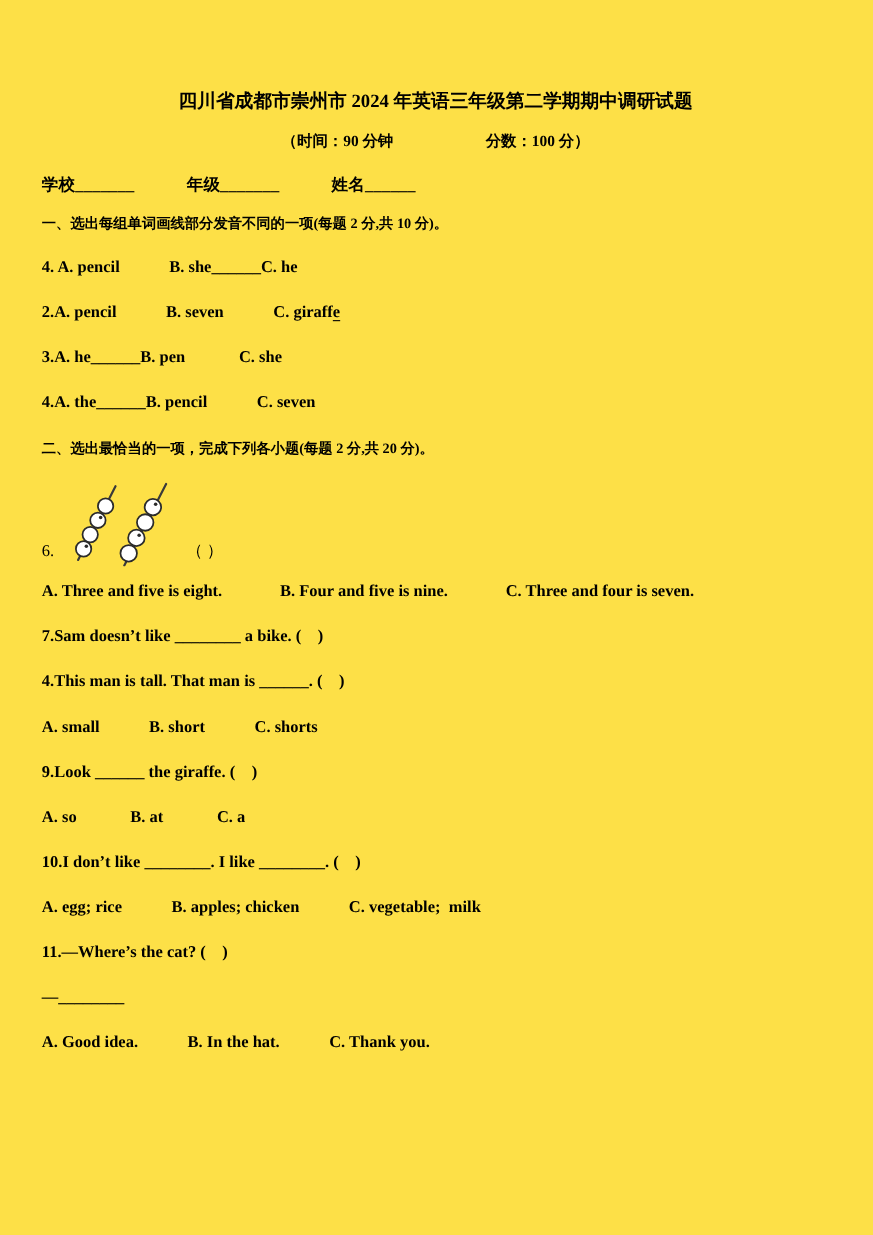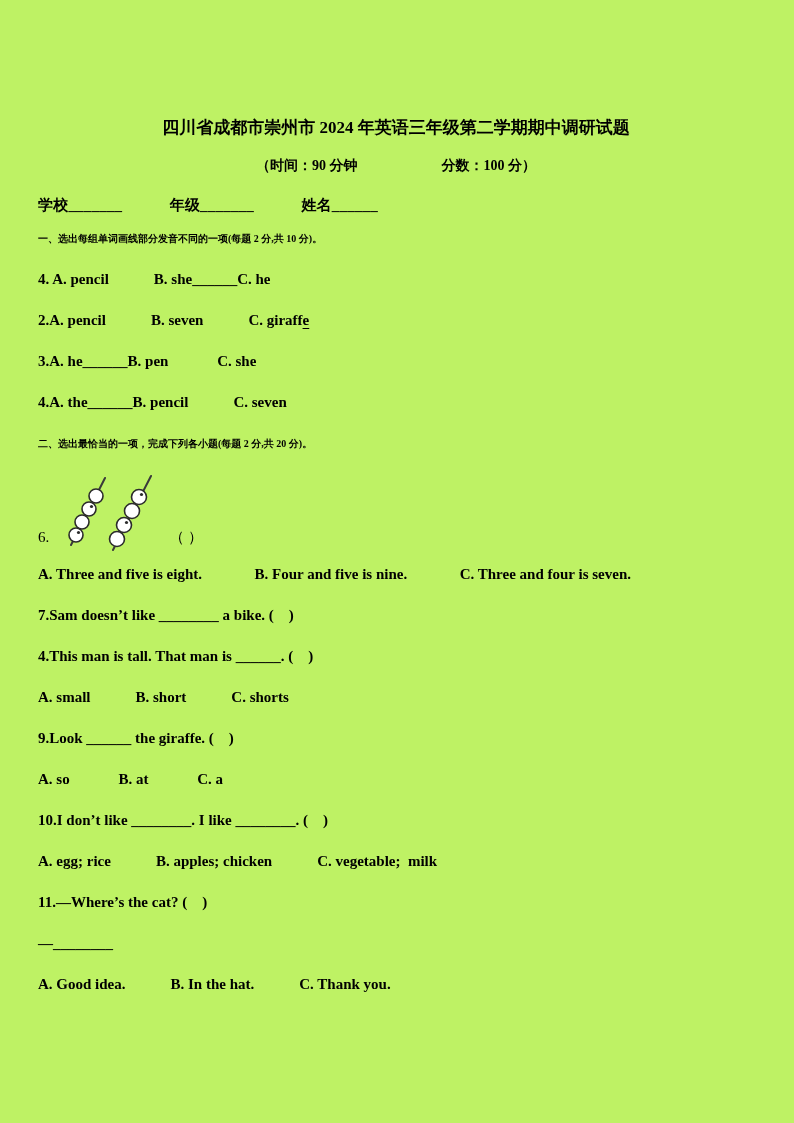--- a/index.html
+++ b/index.html
@@ -5,23 +5,23 @@
   html, body {
     margin: 0;
     padding: 0;
     background: #ffffff;
   }
   .page {
     position: relative;
     width: 794px;
     height: 1123px;
     box-sizing: border-box;
-    background: #bef264;
+    background: #fde047;
     color: #000000;
-    padding: 116px 40px 40px 38px;
+    padding: 80px 40px 40px 38px;
     overflow: hidden;
     font-family: "Liberation Serif", "DejaVu Serif", serif;
   }
   .line {
     white-space: pre-wrap;
     font-size: 15px;
     line-height: 23px;
     margin: 0 0 18px 0;
     font-weight: bold;
   }
@@ -36,21 +36,21 @@
     text-align: center;
     margin-bottom: 17px;
   }
   .blanks {
     font-size: 15px;
     margin-bottom: 10px;
     letter-spacing: 0.2px;
   }
   .heading {
     font-weight: bold;
-    font-size: 10px;
+    font-size: 13px;
   }
   .u {
     text-decoration: underline;
     text-underline-offset: 3px;
   }
   .img-row {
     display: flex;
     align-items: flex-end;
     margin: 2px 0 14px 0;
   }

